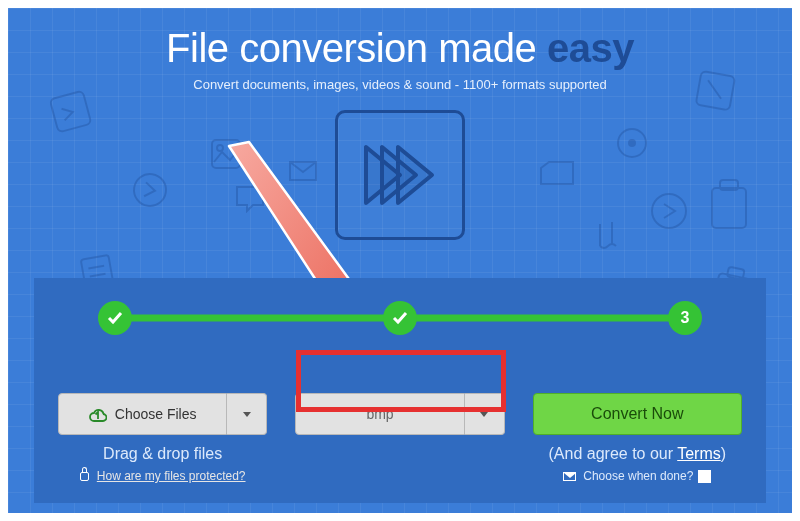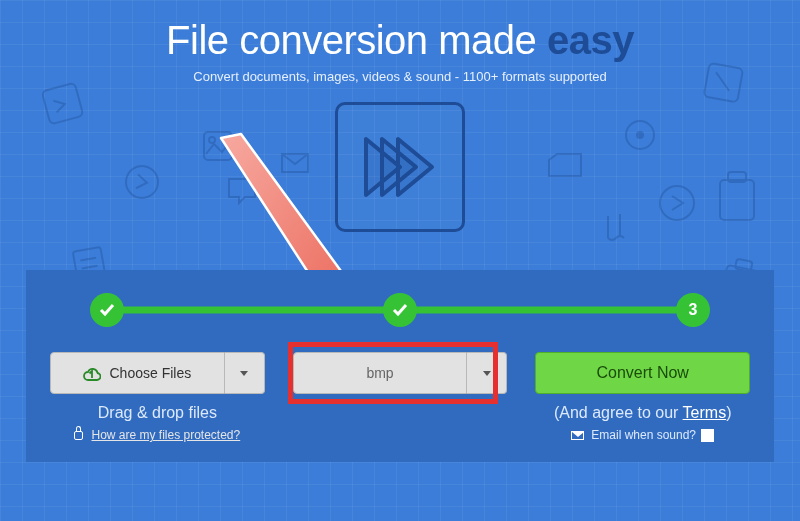--- a/index.html
+++ b/index.html
@@ -1,17 +1,17 @@
 <!DOCTYPE html>
 <html><head>
   <meta charset="utf-8">
   <style>
     * { margin: 0; padding: 0; box-sizing: border-box; }
     body { font-family: Arial, sans-serif; width: 800px; height: 521px; overflow: hidden; background: #fff; }
-    .frame { width: 800px; height: 521px; background: #fff; }
+    .frame { width: 800px; height: 521px; padding: 8px; background: #fff; }
     .hero {
       width: 100%; height: 100%;
       background: #3b7dd8;
       background-image:
         linear-gradient(rgba(255,255,255,0.06) 1px, transparent 1px),
         linear-gradient(90deg, rgba(255,255,255,0.06) 1px, transparent 1px);
       background-size: 22px 22px;
       position: relative;
       overflow: hidden;
       display: flex; flex-direction: column;
@@ -32,21 +32,21 @@
       background: #306bc0;
       padding: 22px 24px 20px 24px;
       flex-shrink: 0;
       position: relative;
     }
     .stepper { position: relative; height: 36px; display: flex; align-items: center; justify-content: space-between; padding: 0 40px; margin-bottom: 24px; }
     .step-line { position: absolute; left: 60px; right: 60px; top: 50%; height: 7px; background: #35c335; transform: translateY(-50%); border-radius: 3px; }
     .step-dot { position: relative; width: 34px; height: 34px; border-radius: 50%; background: #35c335; display: flex; align-items: center; justify-content: center; color: #fff; font-weight: 700; font-size: 16px; z-index: 2; }
     .step-dot svg { stroke: #fff; stroke-width: 3; fill: none; }
     .row { display: flex; gap: 28px; }
-    .col { flex: 1; display: flex; flex-direction: column; align-items: center; }
+    .col { flex: 1; display: flex; flex-direction: column; align-items: center; margin-top: 33px; }
     .btn-grp { display: flex; width: 100%; height: 42px; }
     .btn-main { flex: 1; background: #e2e2e2; border: 1px solid #b8b8b8; border-radius: 4px 0 0 4px; display: flex; align-items: center; justify-content: center; gap: 8px; color: #333; font-size: 14px; cursor: pointer; }
     .btn-caret { width: 40px; background: #e2e2e2; border: 1px solid #b8b8b8; border-left: none; border-radius: 0 4px 4px 0; display: flex; align-items: center; justify-content: center; cursor: pointer; }
     .btn-green { width: 100%; height: 42px; background: #6fd646; border: 1px solid #4faf2a; border-radius: 4px; color: #1a4c0a; font-size: 16px; cursor: pointer; display: flex; align-items: center; justify-content: center; }
     .hint { color: #dce9fb; font-size: 16px; margin-top: 10px; }
     .hint a { color: #fff; text-decoration: underline; cursor: pointer; }
     .hint2 { color: #dce9fb; font-size: 12px; margin-top: 6px; display: flex; align-items: center; gap: 5px; }
     .hint2 a { color: #e5e5e5; text-decoration: underline; cursor: pointer; }
     .redbox { position: absolute; border: 5px solid #e63030; pointer-events: none; }
     .arrow-annot { position: absolute; pointer-events: none; }
@@ -197,21 +197,21 @@
 
         <div class="col">
           <div class="btn-green">
             <span>Convert Now</span>
           </div>
           <div class="hint">
             <span>(And agree to our </span><a>Terms</a><span>)</span>
           </div>
           <div class="hint2">
             <span class="mail-ico"></span>
-            <span>Email when sound?</span>
+            <span>Choose when done?</span>
             <span class="checkbox"></span>
           </div>
         </div>
       </div>
 
       <div class="redbox" style="left:262px; top:72px; width:210px; height:62px;"></div>
     </div>
 
   </div>
 </div>

